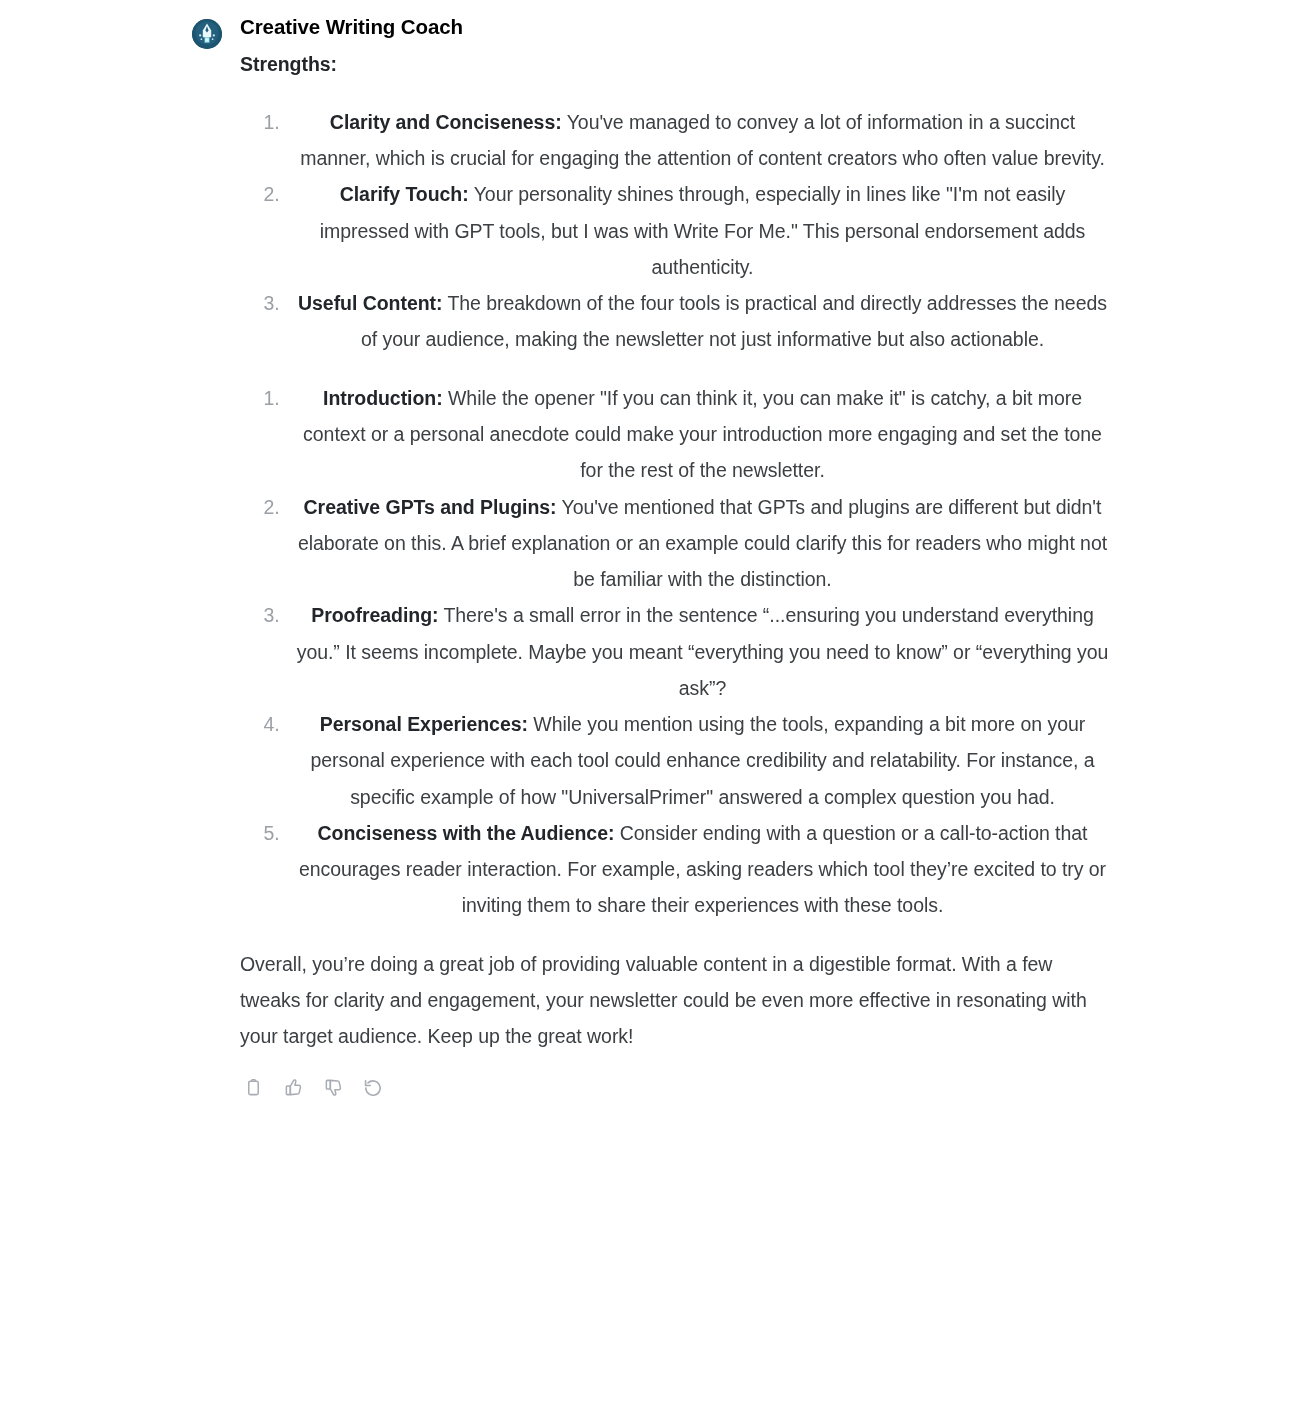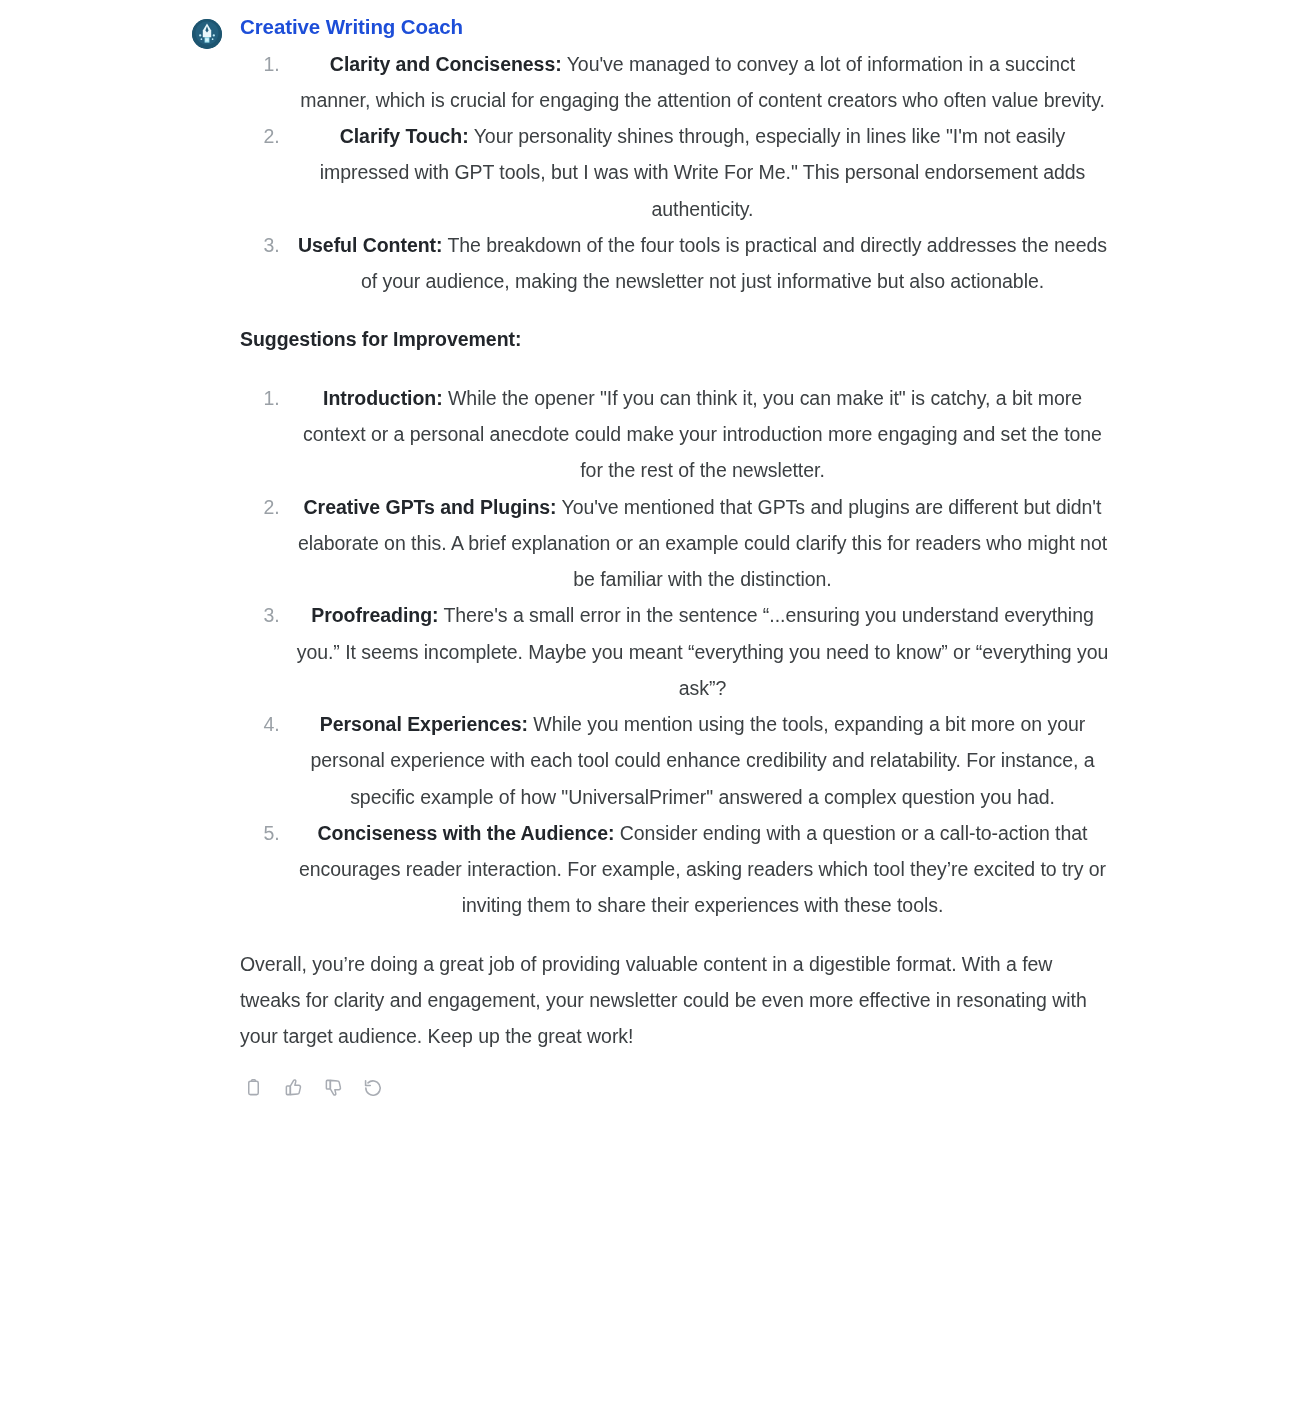--- a/index.html
+++ b/index.html
@@ -45,21 +45,21 @@
 
   .content-col {
     flex: 1 1 auto;
     padding-left: 18px;
     min-width: 0;
   }
 
   .author {
     font-size: 20.5px;
     font-weight: 700;
-    color: #1d4ed8;
+    color: #000000;
     letter-spacing: -0.1px;
     line-height: 1.25;
     margin: 0 0 6px 0;
   }
 
   .body p {
     margin: 0 0 22px 0;
     font-size: 19.5px;
     line-height: 1.86;
     color: #3c4043;
@@ -150,28 +150,28 @@
       </span>
     </div>
 
     <div class="content-col">
 
       <div class="author">Creative Writing Coach</div>
 
       <div class="body">
 
 
+        <div class="section-head">Strengths:</div>
 
         <ol class="numbered">
           <li><b>Clarity and Conciseness:</b><span> You've managed to convey a lot of information in a succinct manner, which is crucial for engaging the attention of content creators who often value brevity.</span></li>
           <li><b>Clarify Touch:</b><span> Your personality shines through, especially in lines like "I'm not easily impressed with GPT tools, but I was with Write For Me." This personal endorsement adds authenticity.</span></li>
           <li><b>Useful Content:</b><span> The breakdown of the four tools is practical and directly addresses the needs of your audience, making the newsletter not just informative but also actionable.</span></li>
         </ol>
 
-        <div class="section-head">Suggestions for Improvement:</div>
 
         <ol class="numbered">
           <li><b>Introduction:</b><span> While the opener "If you can think it, you can make it" is catchy, a bit more context or a personal anecdote could make your introduction more engaging and set the tone for the rest of the newsletter.</span></li>
           <li><b>Creative GPTs and Plugins:</b><span> You've mentioned that GPTs and plugins are different but didn't elaborate on this. A brief explanation or an example could clarify this for readers who might not be familiar with the distinction.</span></li>
           <li><b>Proofreading:</b><span> There's a small error in the sentence “...ensuring you understand everything you.” It seems incomplete. Maybe you meant “everything you need to know” or “everything you ask”?</span></li>
           <li><b>Personal Experiences:</b><span> While you mention using the tools, expanding a bit more on your personal experience with each tool could enhance credibility and relatability. For instance, a specific example of how "UniversalPrimer" answered a complex question you had.</span></li>
           <li><b>Conciseness with the Audience:</b><span> Consider ending with a question or a call-to-action that encourages reader interaction. For example, asking readers which tool they’re excited to try or inviting them to share their experiences with these tools.</span></li>
         </ol>
 
         <div class="closing-block">

